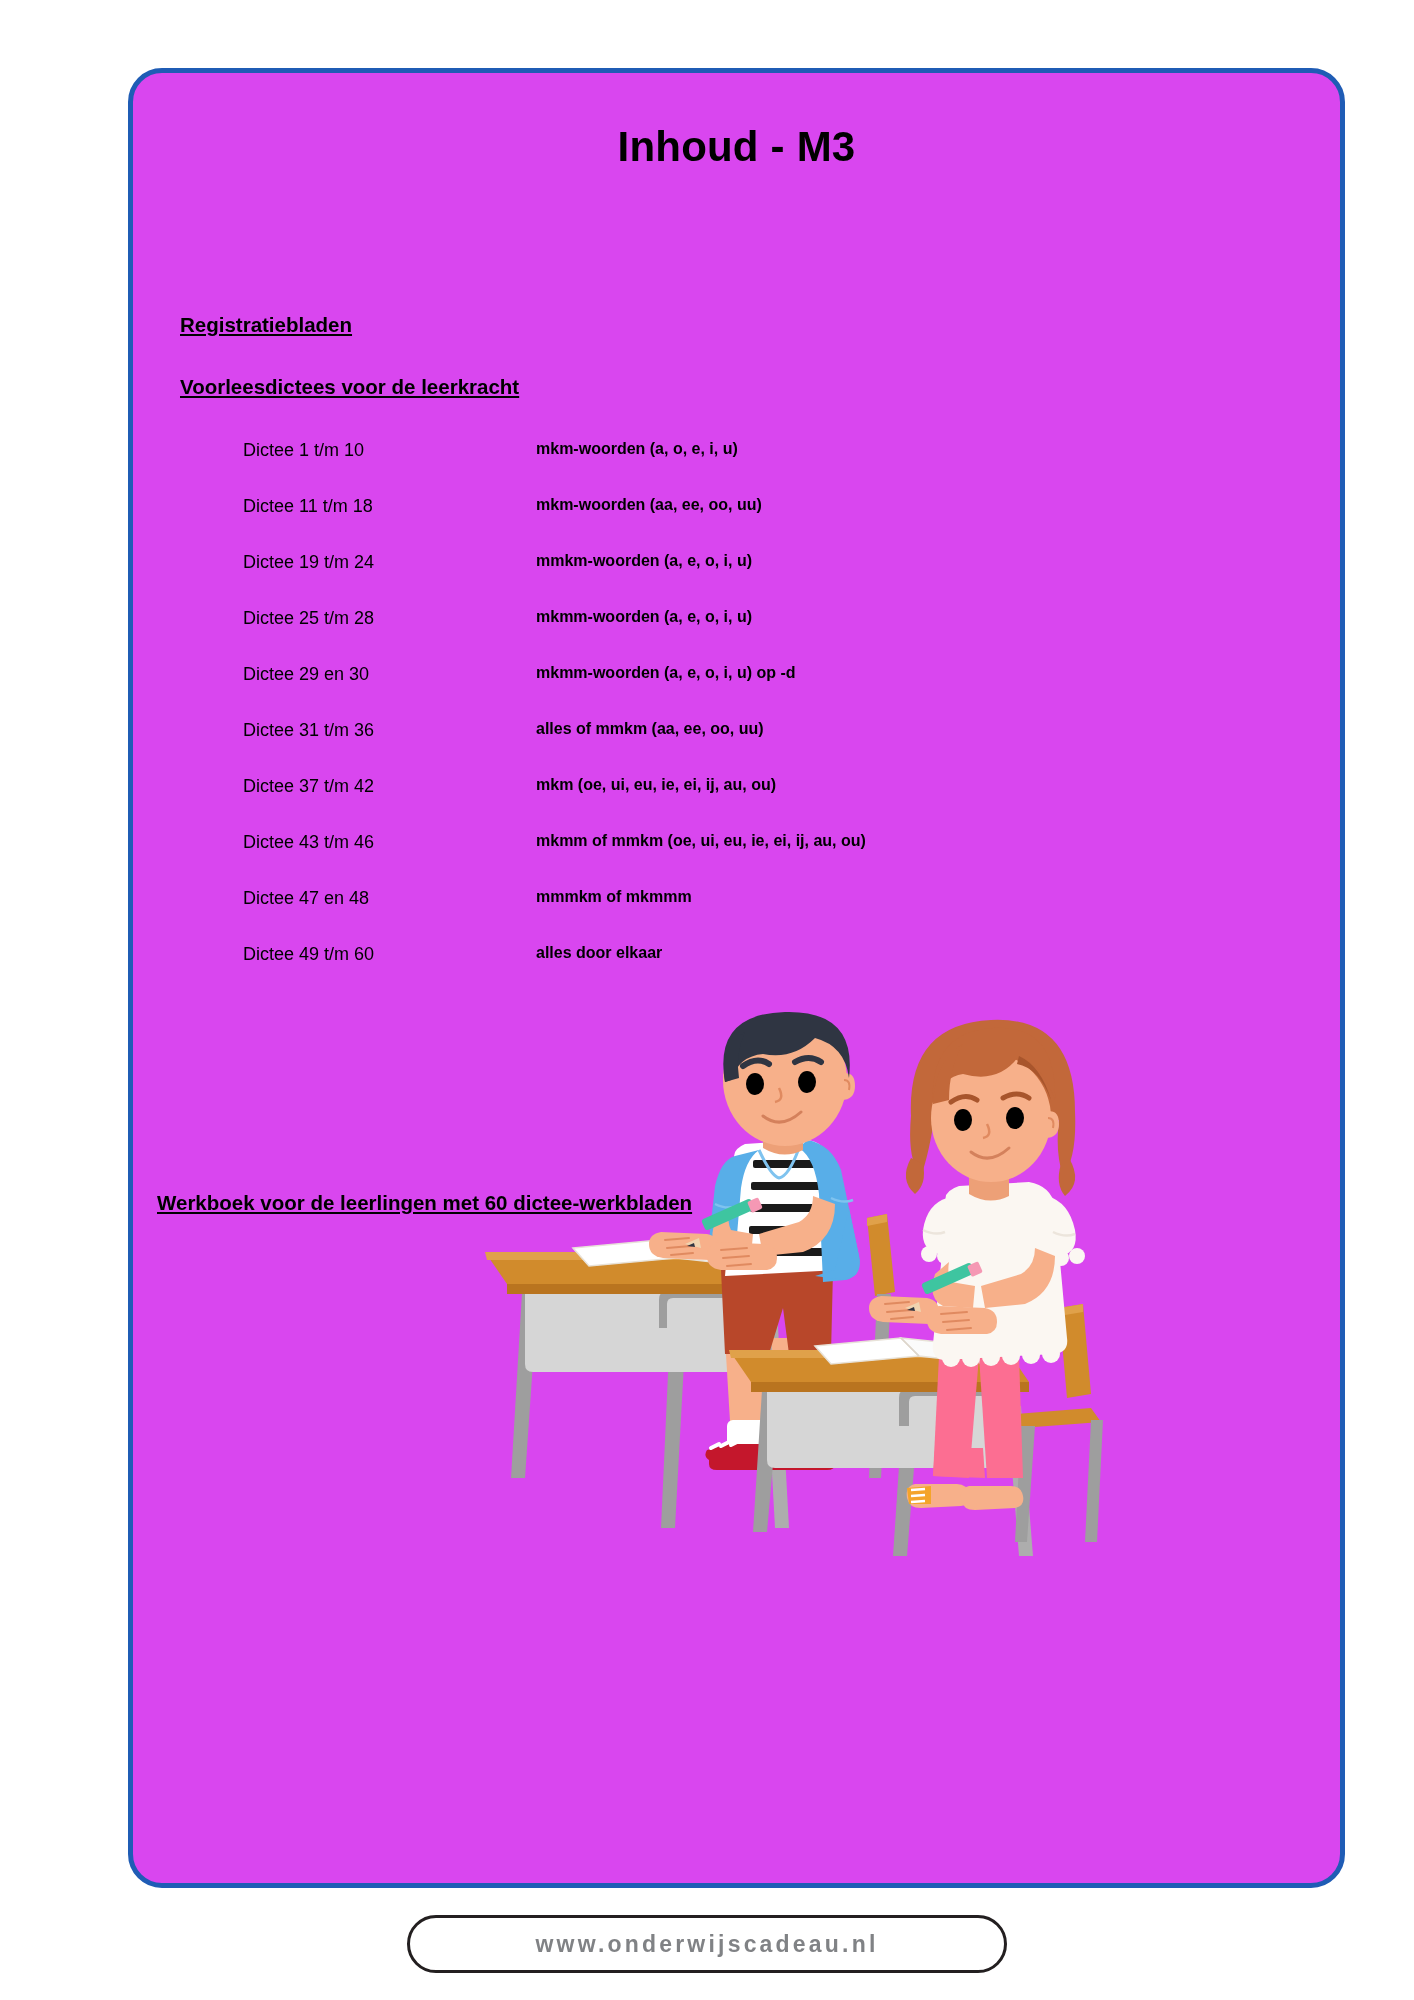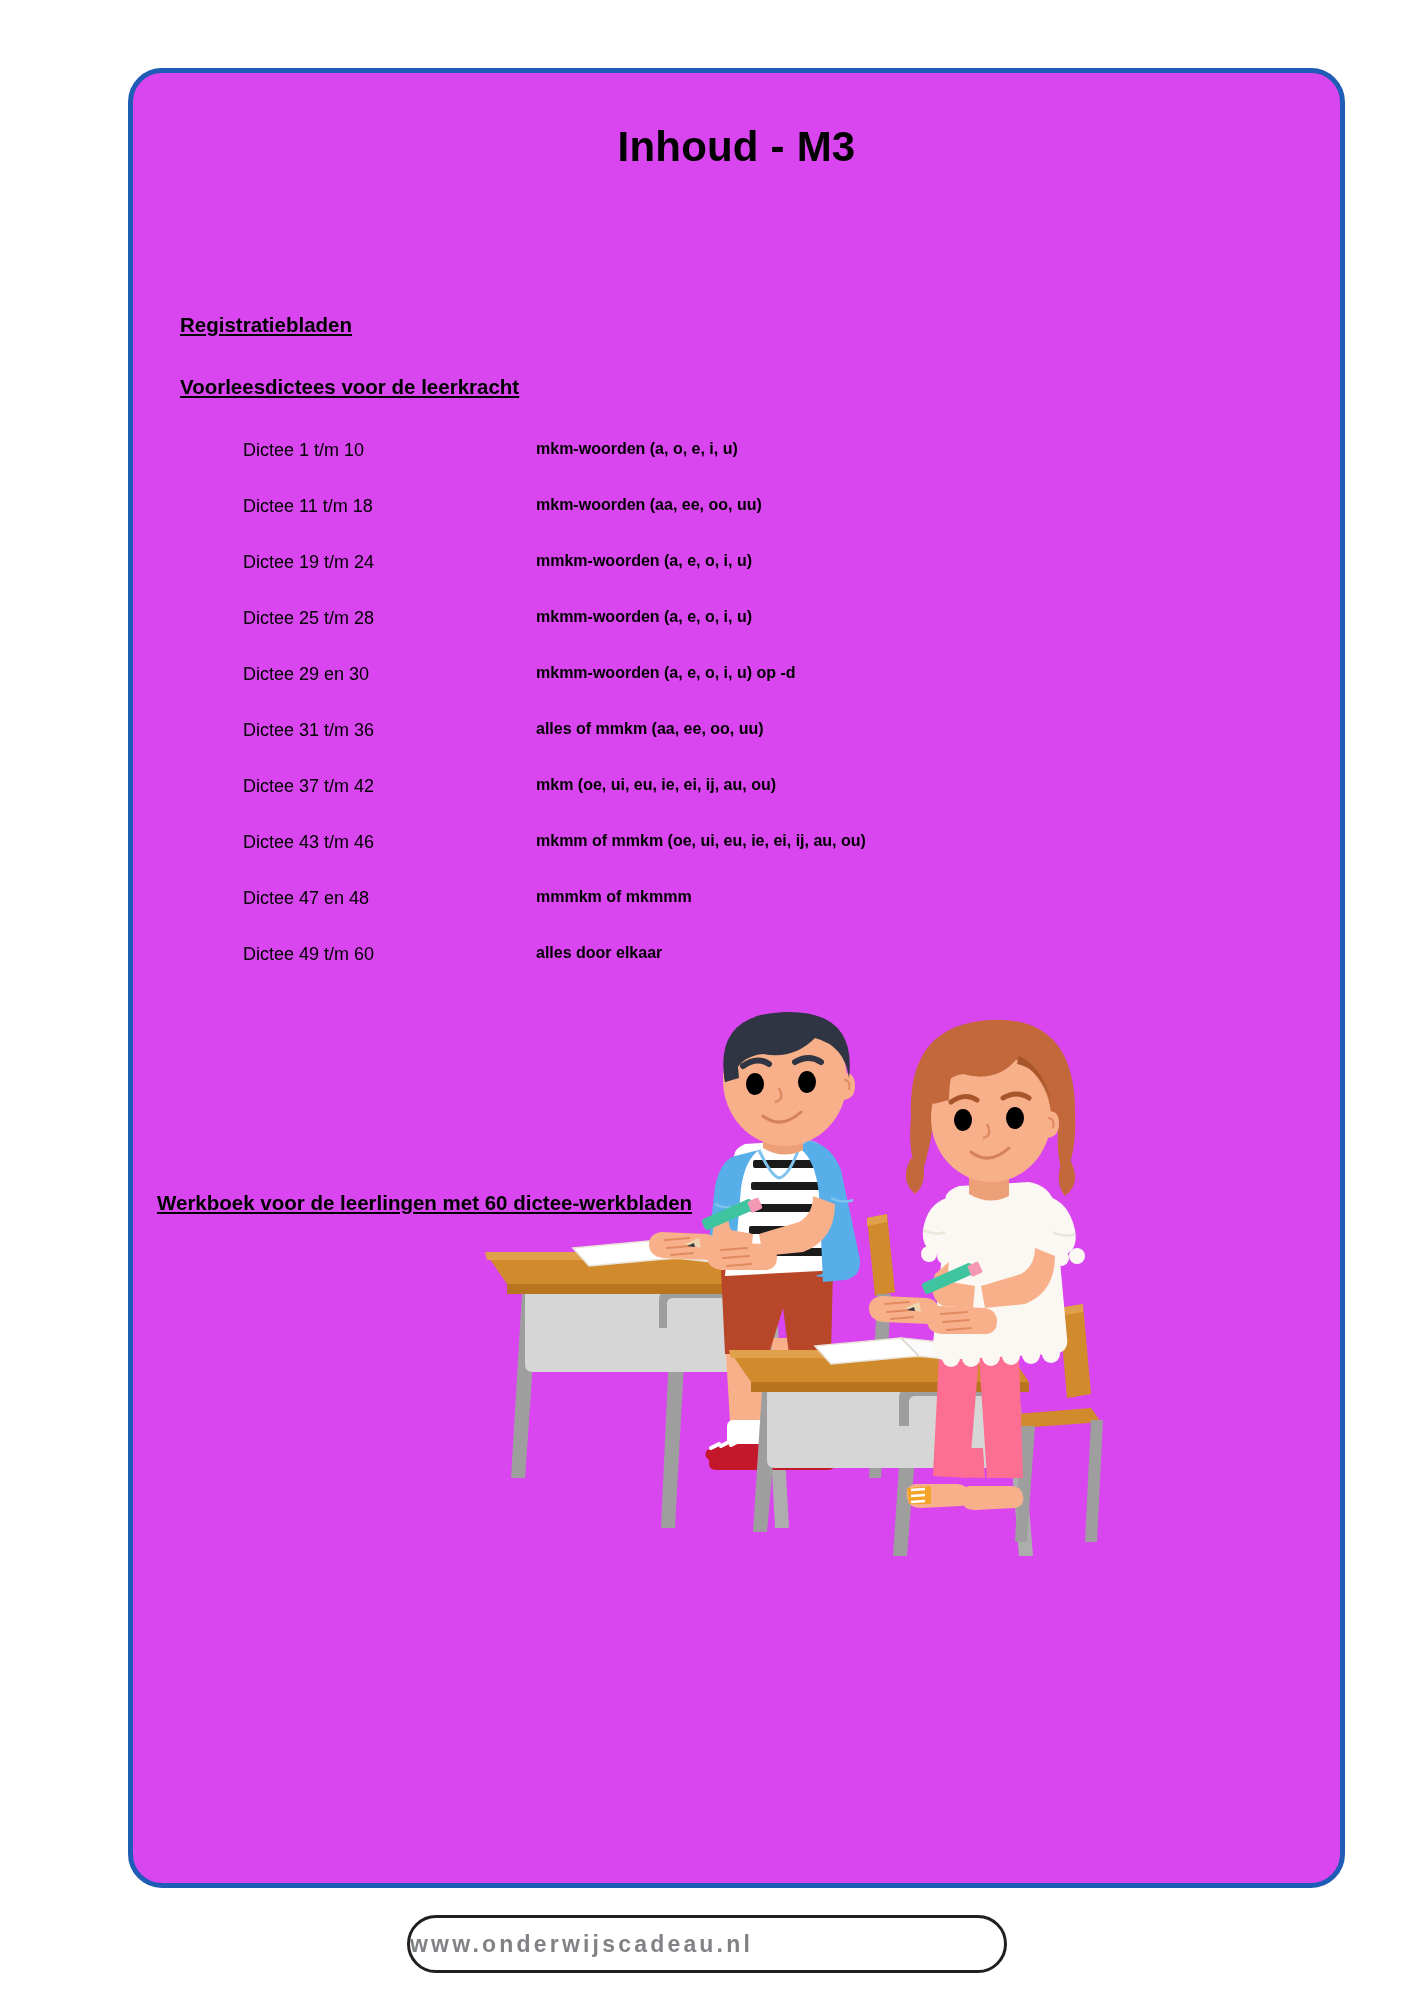--- a/index.html
+++ b/index.html
@@ -102,21 +102,21 @@
     transform: translateX(-50%);
     top: 1915px;
     width: 600px;
     height: 58px;
     box-sizing: border-box;
     border: 3px solid #231f20;
     border-radius: 29px;
     background: #ffffff;
     display: flex;
     align-items: center;
-    justify-content: flex-start;
+    justify-content: center;
   }
   .footer-url {
     font-size: 23px;
     font-weight: bold;
     color: #808285;
     letter-spacing: 3.2px;
   }
 </style>
 </head>
 <body>

